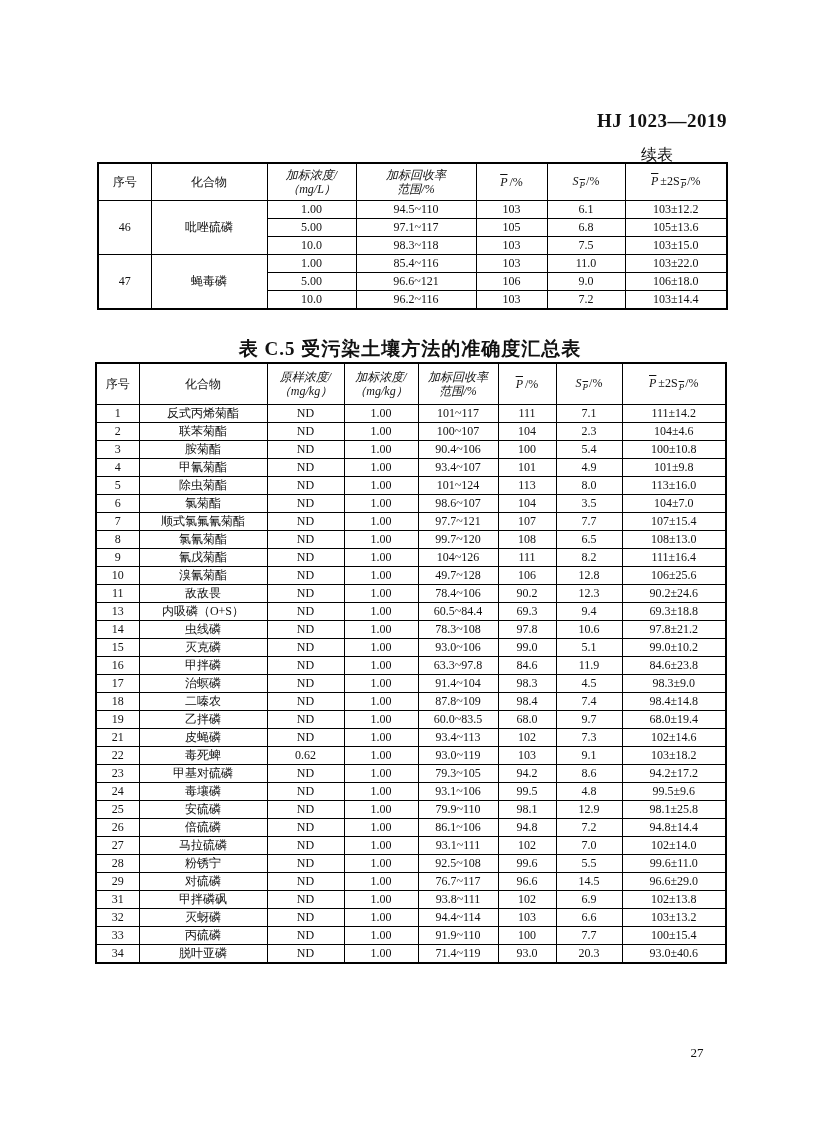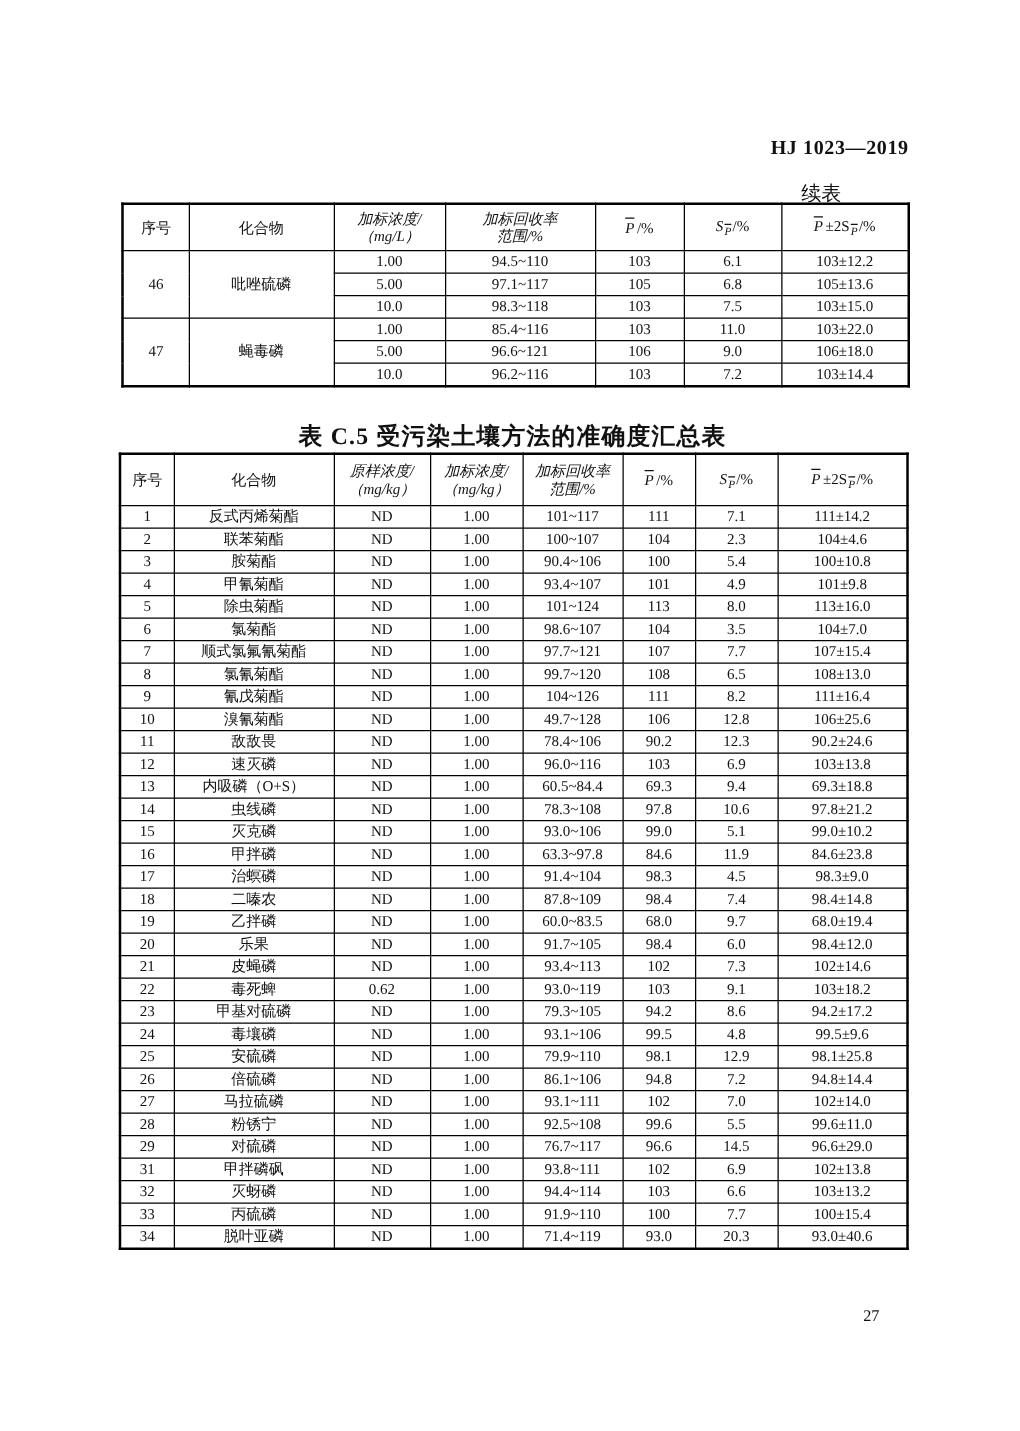--- a/index.html
+++ b/index.html
@@ -3,21 +3,21 @@
 <meta charset="utf-8">
 <style>
   html,body { margin:0; padding:0; background:#ffffff; }
   .page {
     position:relative; width:816px; height:1145px; background:#ffffff;
     font-family:"Liberation Serif","DejaVu Serif",serif; color:#111111;
     overflow:hidden;
   }
   .doc-number {
     position:absolute; top:110px; left:0; width:727px; text-align:right;
-    font-weight:bold; font-size:16px; letter-spacing:0.5px;
+    font-weight:bold; font-size:19px; letter-spacing:0.5px;
   }
   .cont-label {
     position:absolute; top:145px; left:0; width:673px; text-align:right;
     font-size:16px;
   }
   table { border-collapse:collapse; table-layout:fixed; background:#ffffff;border-radius:22px; }
   .t1 { position:absolute; left:97px; top:162px; width:629px; border:2px solid #000; }
   .t2 { position:absolute; left:95px; top:362px; width:630px; border:2px solid #000; }
   th, td {
     border:1px solid #000; text-align:center; vertical-align:middle;
@@ -279,30 +279,20 @@
           <td>11</td>
           <td>敌敌畏</td>
           <td>ND</td>
           <td>1.00</td>
           <td>78.4~106</td>
           <td>90.2</td>
           <td>12.3</td>
           <td>90.2±24.6</td>
         </tr>
         <tr>
-          <td>12</td>
-          <td>速灭磷</td>
-          <td>ND</td>
-          <td>1.00</td>
-          <td>96.0~116</td>
-          <td>103</td>
-          <td>6.9</td>
-          <td>103±13.8</td>
-        </tr>
-        <tr>
           <td>13</td>
           <td>内吸磷（O+S）</td>
           <td>ND</td>
           <td>1.00</td>
           <td>60.5~84.4</td>
           <td>69.3</td>
           <td>9.4</td>
           <td>69.3±18.8</td>
         </tr>
         <tr>
@@ -359,30 +349,20 @@
           <td>19</td>
           <td>乙拌磷</td>
           <td>ND</td>
           <td>1.00</td>
           <td>60.0~83.5</td>
           <td>68.0</td>
           <td>9.7</td>
           <td>68.0±19.4</td>
         </tr>
         <tr>
-          <td>20</td>
-          <td>乐果</td>
-          <td>ND</td>
-          <td>1.00</td>
-          <td>91.7~105</td>
-          <td>98.4</td>
-          <td>6.0</td>
-          <td>98.4±12.0</td>
-        </tr>
-        <tr>
           <td>21</td>
           <td>皮蝇磷</td>
           <td>ND</td>
           <td>1.00</td>
           <td>93.4~113</td>
           <td>102</td>
           <td>7.3</td>
           <td>102±14.6</td>
         </tr>
         <tr>

